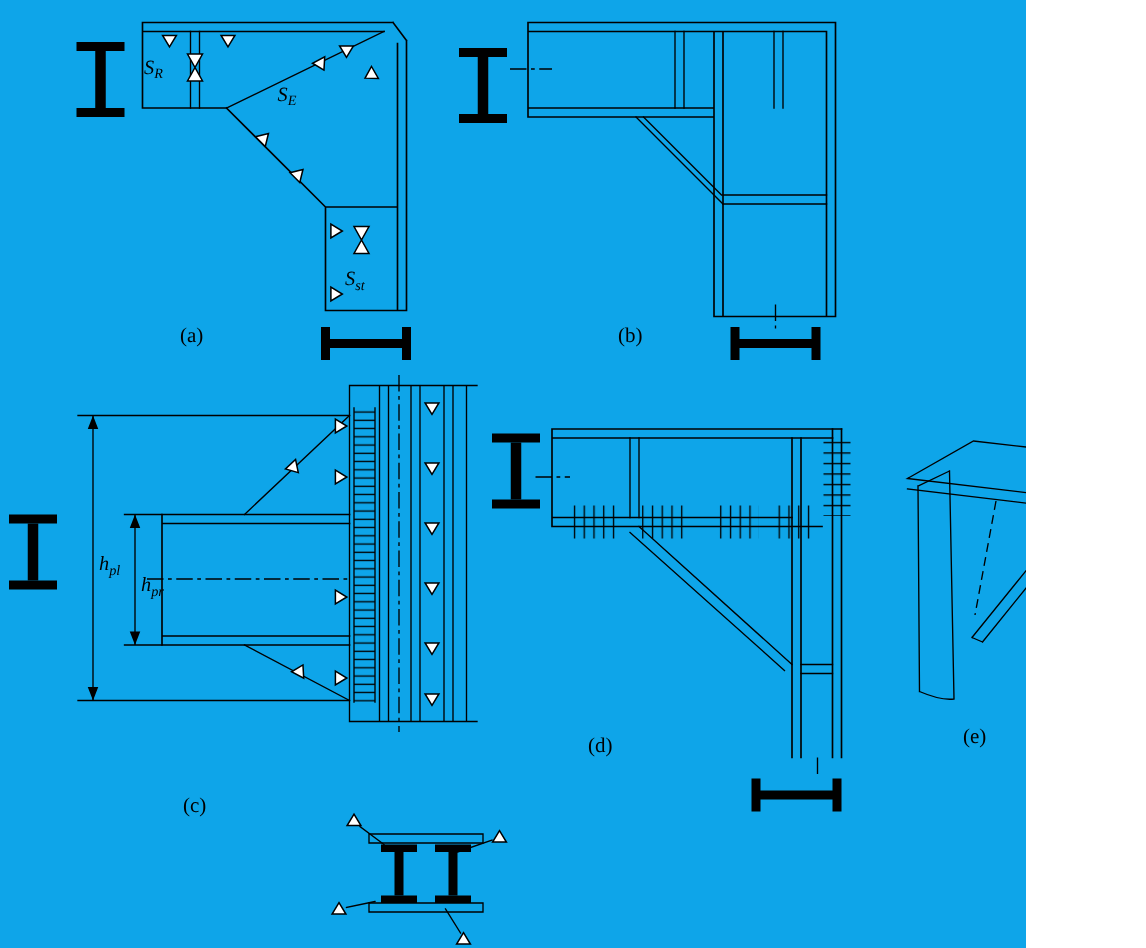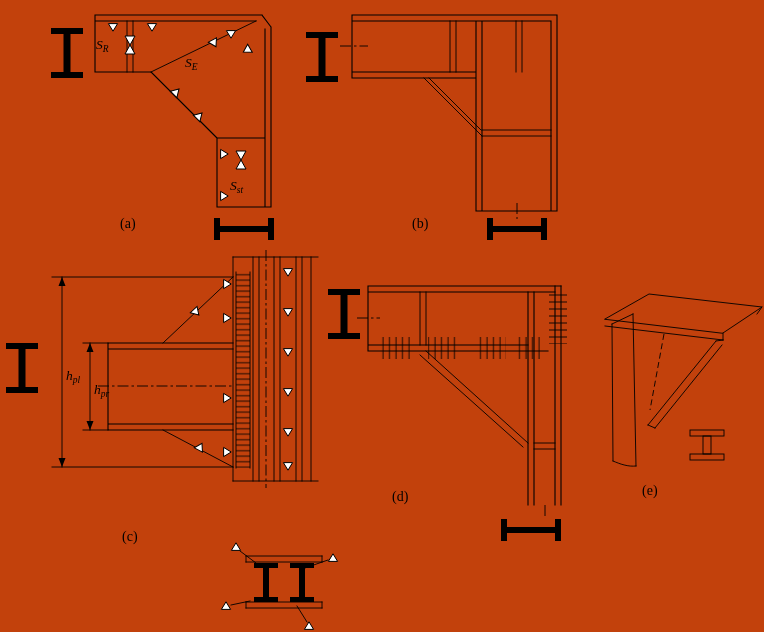--- a/index.html
+++ b/index.html
@@ -1,16 +1,16 @@
 <!DOCTYPE html>
 <html><head>
 <meta charset="utf-8">
 <style>
   html,body{margin:0;padding:0;background:#ffffff;}
-  .page{position:relative;width:764px;height:632px;background:#c2410c;overflow:hidden;}
+  .page{position:relative;width:684px;height:632px;background:#0ea5e9;overflow:hidden;}
   svg{display:block;}
   .ln{stroke:#000;stroke-width:1.1;fill:none;stroke-linecap:square;}
   .thin{stroke-width:0.9;}
   .cl{stroke:#000;fill:none;stroke-width:0.9;stroke-dasharray:11 3 2.5 3;}
   .dash{stroke:#000;fill:none;stroke-width:0.9;stroke-dasharray:6 3.5;}
   .blk{fill:#000;stroke:none;}
   .tri{fill:#fff;stroke:#000;stroke-width:1;}
   .pln{stroke:#000;stroke-width:0.9;}
   .patrect{stroke:none;}
   .lbl{font-family:"Liberation Serif",serif;font-style:italic;font-size:13.5px;fill:#000;stroke:none;}

